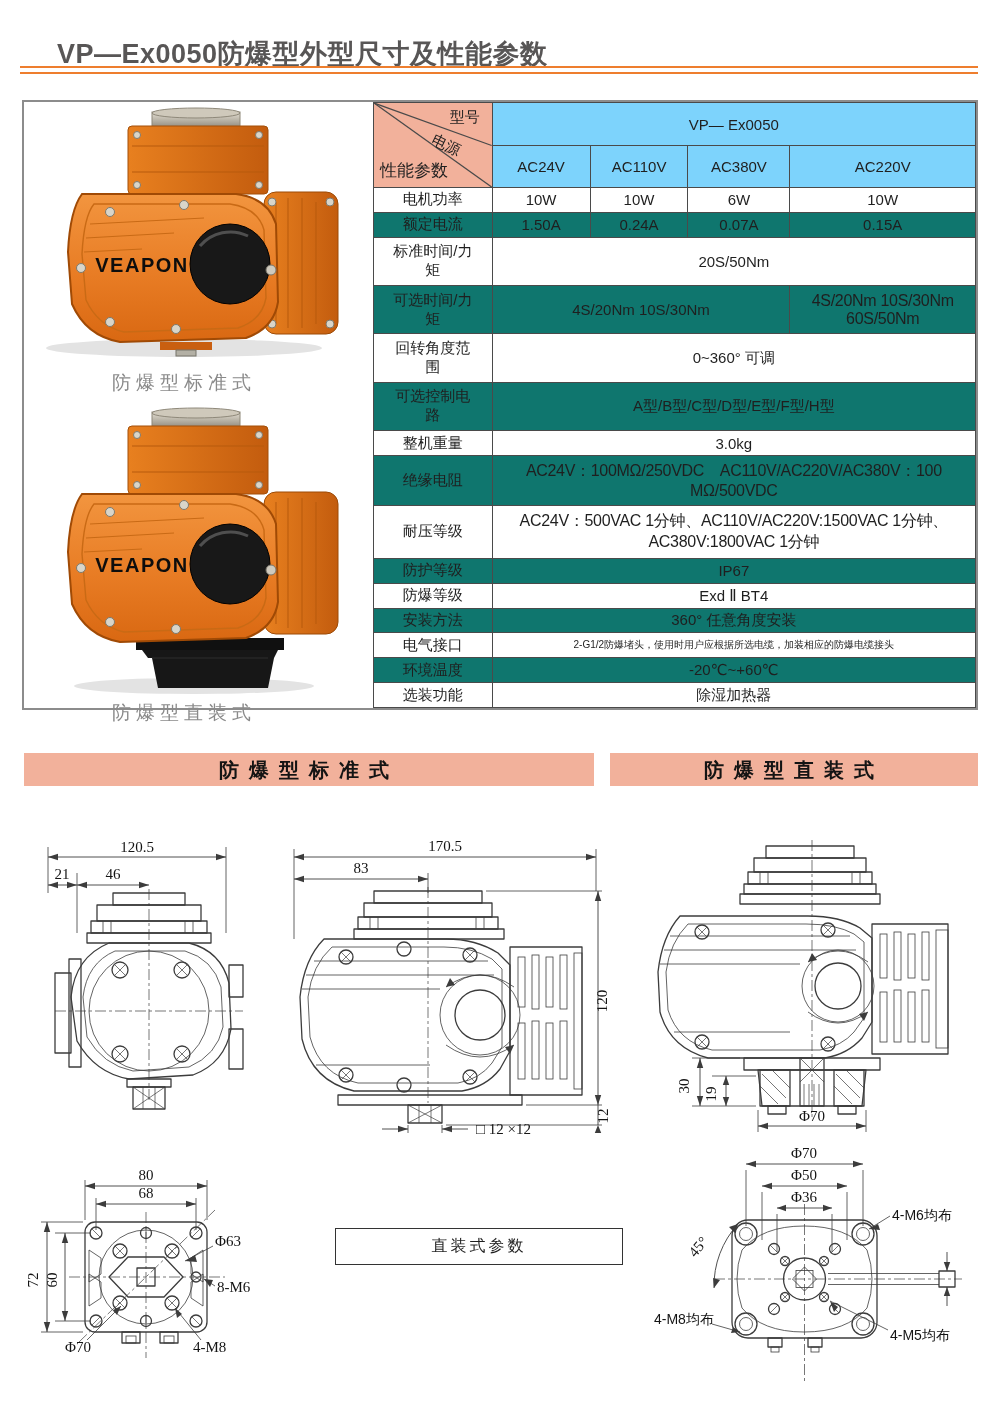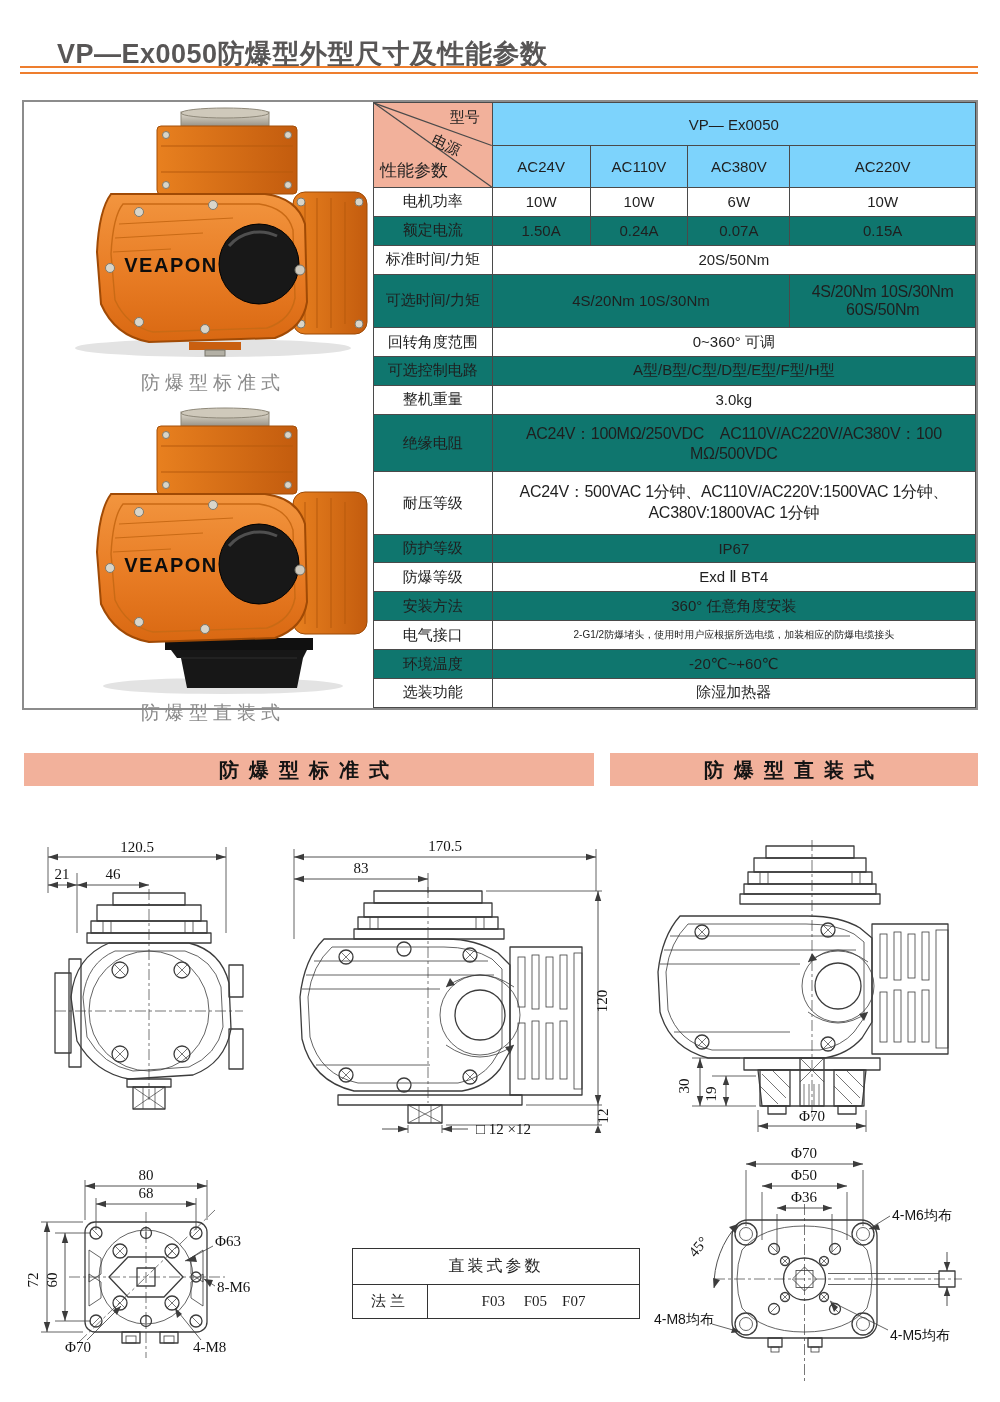--- a/index.html
+++ b/index.html
@@ -8,28 +8,28 @@
 
   
   .page-title{position:absolute;left:41px;top:20px;margin:16px;font-size:27px;font-weight:700;
               color:#585656;letter-spacing:0.5px;}
   .title-rule{position:absolute;left:20px;top:66px;width:958px;height:4px;
               border-top:2px solid #ee7e2e;border-bottom:2px solid #ee7e2e;}
 
   
   .top-box{position:absolute;left:22px;top:100px;width:956px;height:610px;
            border:2px solid #8c8c8c;box-sizing:border-box;display:flex;background:#fff;}
-  .photos{width:349px;flex:none;display:flex;flex-direction:column;align-items:flex-end;
+  .photos{width:349px;flex:none;display:flex;flex-direction:column;align-items:flex-start;
           padding-top:4px;box-sizing:border-box;}
   .photos figure{margin:0;text-align:center;}
   .photo-caption{color:#8a8a8a;font-size:19px;letter-spacing:5px;margin-top:8px;}
 
   table.spec{flex:1;border-collapse:collapse;table-layout:fixed;height:100%;font-size:15px;}
   table.spec td{border:1px solid #4a4a4a;text-align:center;vertical-align:middle;
-                padding:0 0;overflow:hidden;}
+                padding:0 16px;overflow:hidden;}
   .salmon{background:#7dd3fc;}
   .gray{background:#0f766e;}
   .xs{font-size:16px;letter-spacing:-0.3px;}
   .sm{font-size:10px;}
   td.corner{position:relative;background:#f2b19b;padding:0;}
   td.corner svg{position:absolute;left:0;top:0;width:100%;height:100%;}
   td.corner line{stroke:#4a4a4a;stroke-width:1.3;}
   .c-model{position:absolute;top:5px;right:12px;font-size:15px;}
   .c-power{position:absolute;top:33px;left:57px;transform:rotate(26deg);font-size:15px;}
   .c-param{position:absolute;bottom:5px;left:6px;font-size:17px;}
@@ -45,22 +45,22 @@
   .ln{fill:none;stroke:#3c3c3c;stroke-width:1.3;stroke-linejoin:round;}
   .tn{fill:none;stroke:#3c3c3c;stroke-width:0.8;}
   .cl{fill:none;stroke:#3c3c3c;stroke-width:0.7;stroke-dasharray:11 3 3 3;}
   .dm{stroke:#3c3c3c;stroke-width:0.9;fill:none;}
   .ar{fill:#3c3c3c;stroke:none;}
   .hx{stroke:#3c3c3c;stroke-width:0.7;}
   text.d{font-family:"Liberation Serif","DejaVu Serif",serif;font-size:15px;fill:#141414;}
   text.dc{font-family:"Liberation Sans","DejaVu Sans",sans-serif;font-size:14px;fill:#141414;}
 
   
-  table.ptable{position:absolute;left:352px;top:1228px;width:288px;border-collapse:collapse;
-               font-size:15px;font-family:"Liberation Serif","DejaVu Serif",serif;margin-top:20px;}
+  table.ptable{position:absolute;left:335px;top:1228px;width:288px;border-collapse:collapse;
+               font-size:15px;font-family:"Liberation Serif","DejaVu Serif",serif;}
   table.ptable td{border:1.6px solid #333;text-align:center;height:31px;white-space:pre;}
   .pt-title{height:33px !important;font-size:16px;letter-spacing:3px;}
   .pt-label{width:72px;letter-spacing:4px;}
 </style>
 </head>
 <body>
 
 <div class="page">
 
   <h1 class="page-title">VP—Ex0050防爆型外型尺寸及性能参数</h1>
@@ -586,24 +586,20 @@
     <text class="d" x="192" y="134">8-M6</text>
     <text class="d" x="40" y="194">Φ70</text>
     <text class="d" x="168" y="194">4-M8</text>
   </svg>
 
   <table class="ptable">
     <tbody>
       <tr>
         <td class="pt-title" colspan="2">直装式参数</td>
       </tr>
-      <tr>
-        <td class="pt-label">法兰</td>
-        <td>F03　 F05　F07</td>
-      </tr>
     </tbody>
   </table>
 
   <svg class="draw" style="left:650px;top:1140px" width="330" height="262" viewBox="0 0 330 262">
     <g>
       <line class="tn" x1="96" y1="30" x2="96" y2="86"></line>
         <line class="tn" x1="213" y1="30" x2="213" y2="86"></line>
       <line class="dm" x1="96" y1="24" x2="213" y2="24"></line>
       <path class="ar" d="M96,24 l10,-3.2 v6.4 z"></path>
         <path class="ar" d="M213,24 l-10,-3.2 v6.4 z"></path>

